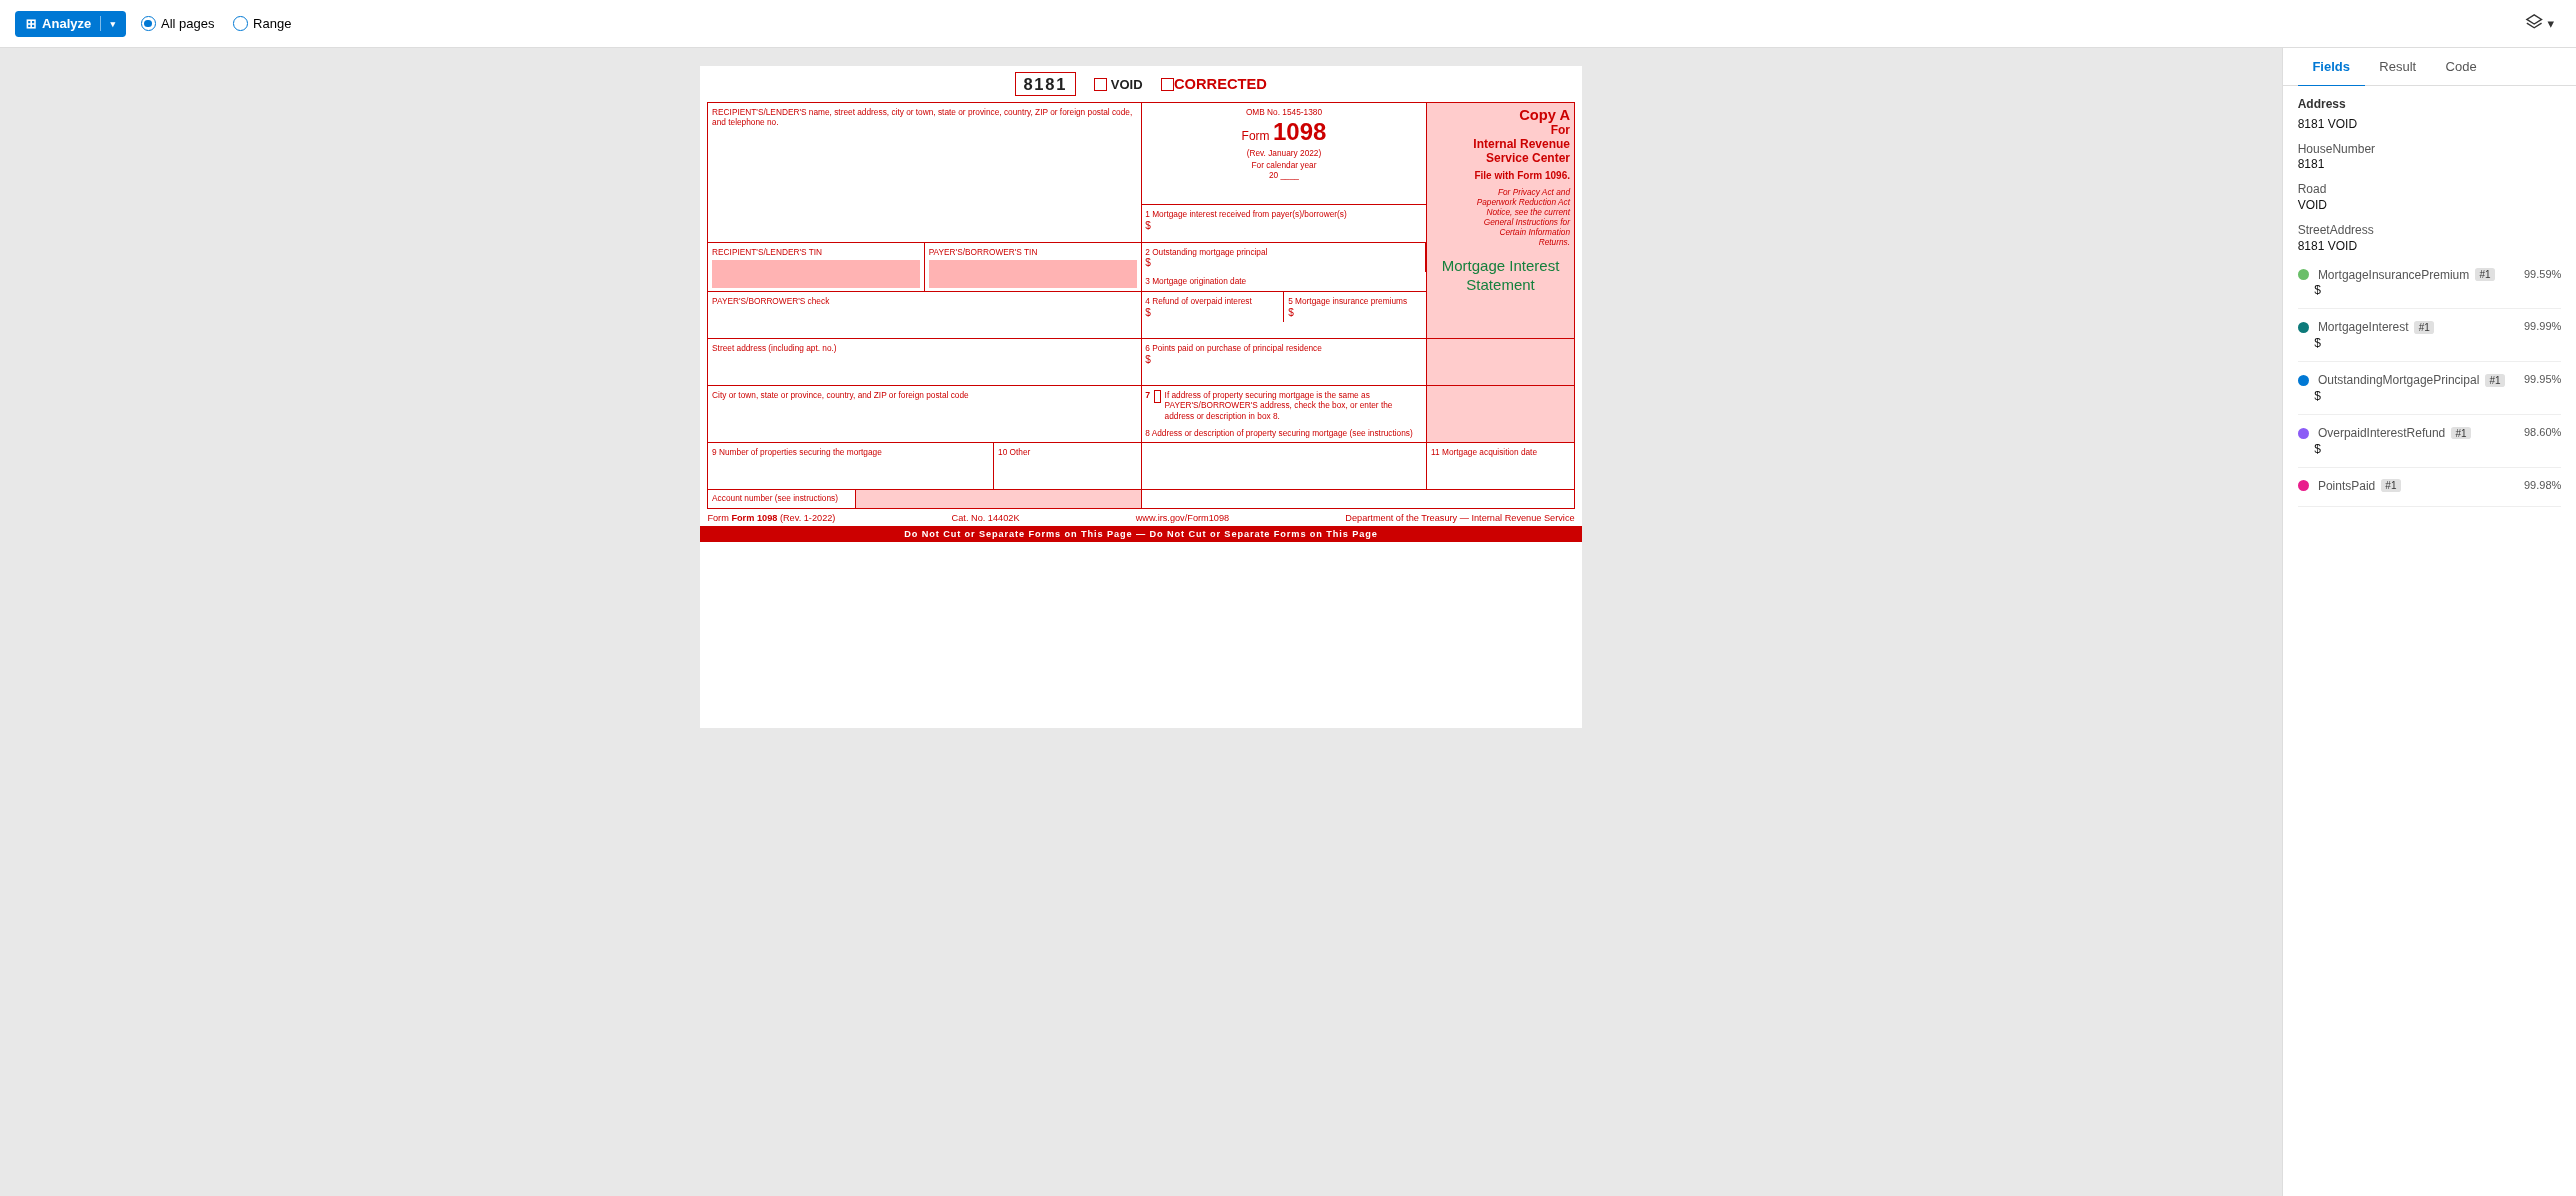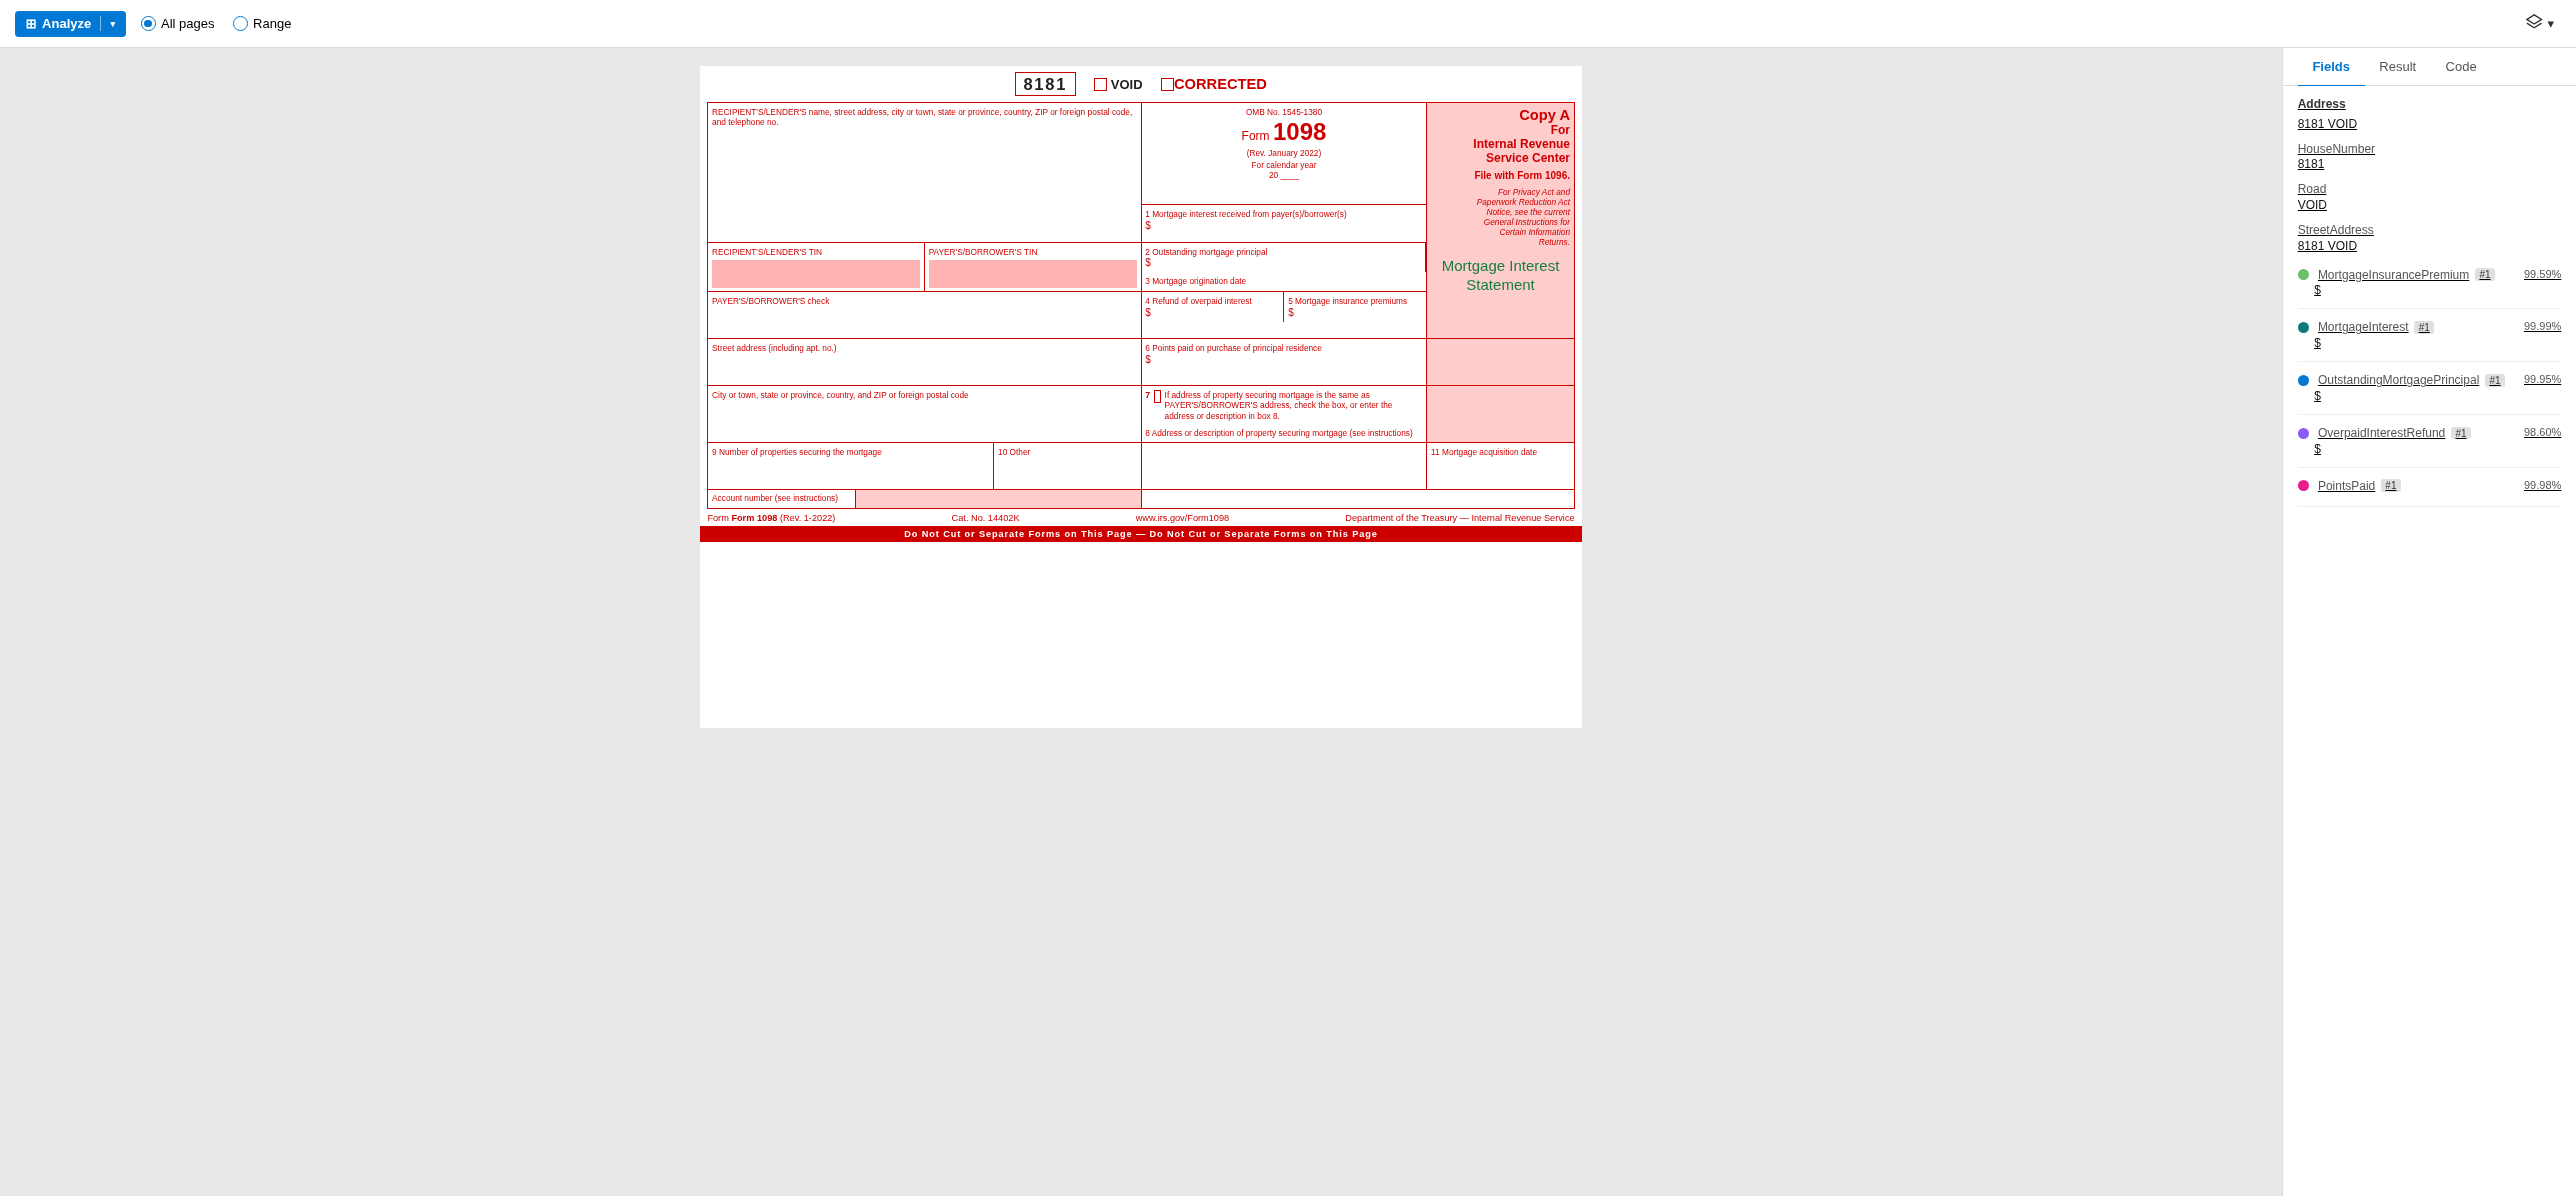--- a/index.html
+++ b/index.html
@@ -107,21 +107,21 @@
       color: #555;
       border-bottom: 1.8px solid transparent;
       margin-bottom: -0.9px;
     }
     .tab.active {
       color: #0078d4;
       border-bottom: 1.8px solid #0078d4;
       font-weight: 600;
     }
 
-    .fields-content { padding: 11px 14.7px; overflow-y: auto; flex: 1; text-decoration: underline; }
+    .fields-content { padding: 11px 14.7px; overflow-y: auto; flex: 1; }
 
     .field-group { margin-bottom: 14.7px; }
     .field-section-label { font-size: 12px; color: #333; font-weight: 600; margin-bottom: 5.5px; }
     .field-item { margin-bottom: 11px; }
     .field-name { font-size: 12px; color: #555; margin-bottom: 1.8px; display: flex; align-items: center; gap: 5.5px; }
     .field-value { font-size: 12px; color: #111; font-weight: 500; }
 
     .badge {
       background: #e0e0e0;
       border-radius: 2.8px;

